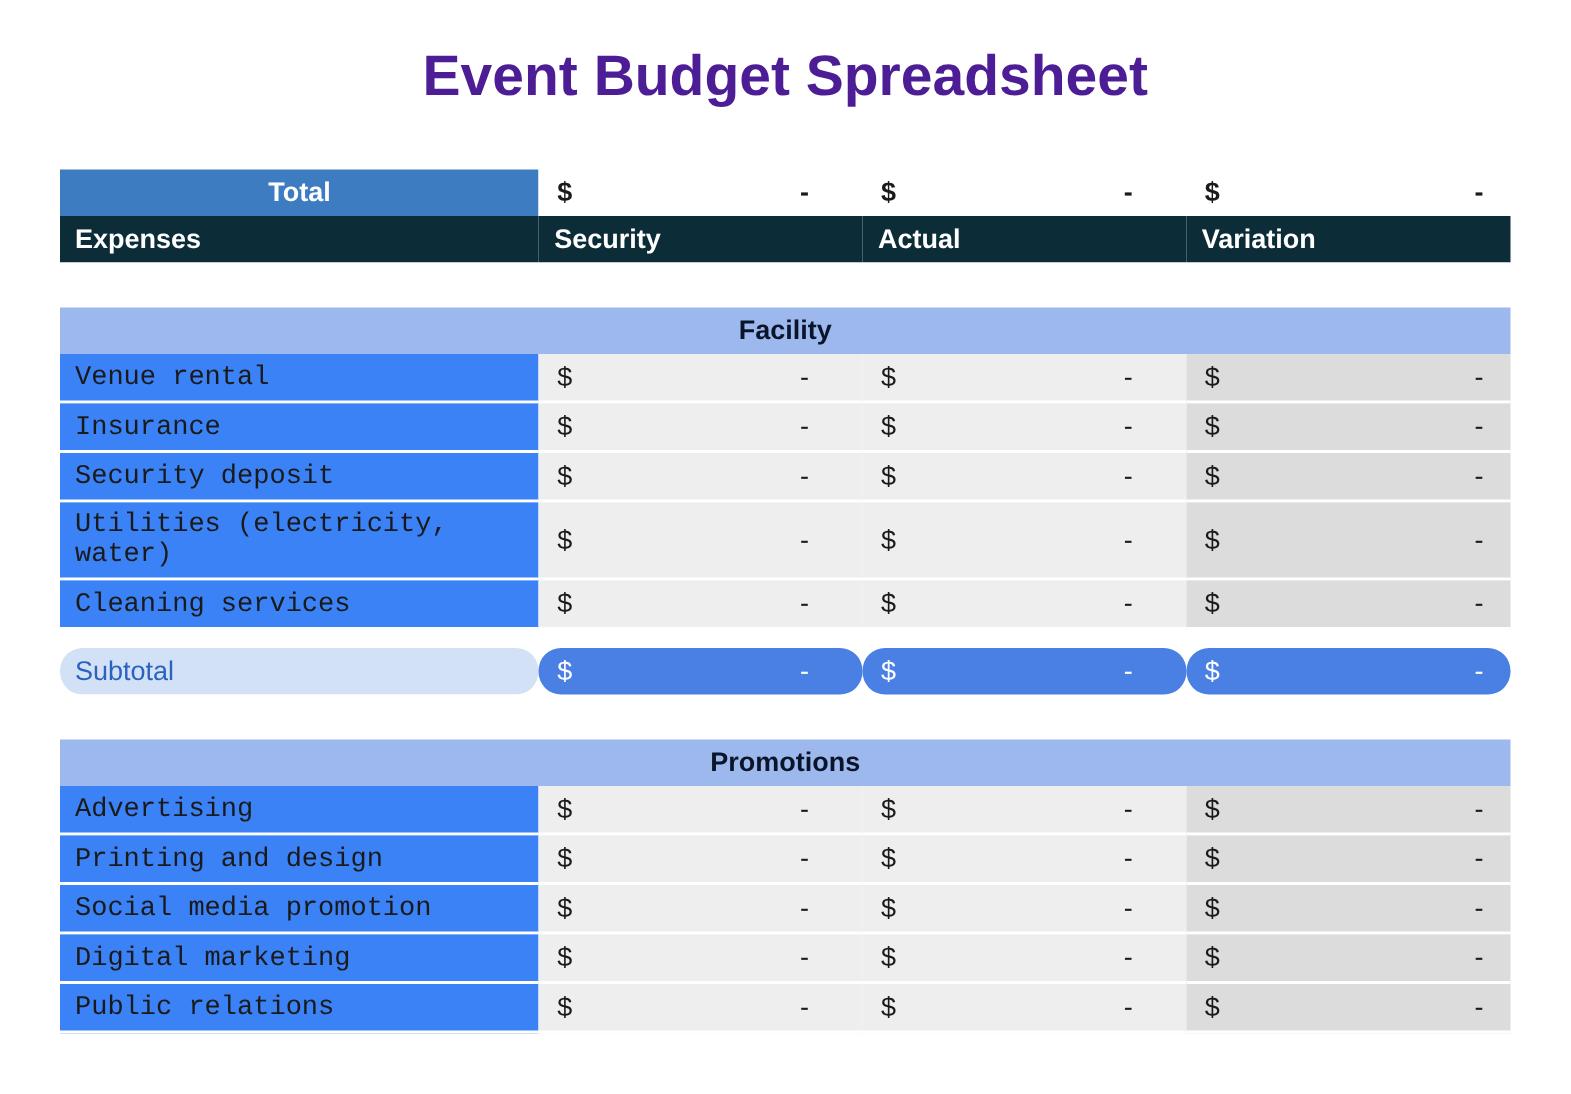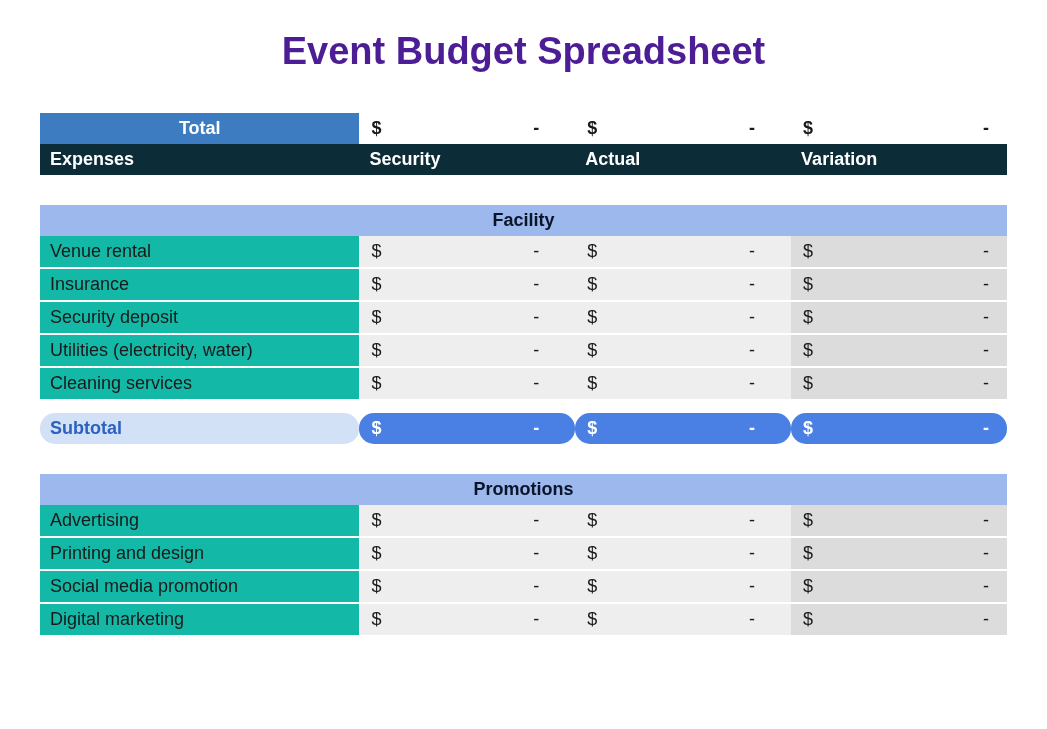--- a/index.html
+++ b/index.html
@@ -27,25 +27,25 @@
   .col-label { width: 33%; }
   .col-val { width: 22.3%; }
   .total-row td { font-weight: 700; color: #fff; height: 28px; }
   .total-row .col-label { background: #3e7cc2; text-align: center; }
   .total-row .col-val { background: #fff; color: #1a1a1a; font-weight: 700; }
   .header-row td { background: #0c2c38; color: #fff; font-weight: 700; text-align: left; height: 28px; }
   .spacer td { height: 30px; background: #fff; }
   .spacer-sm td { height: 12px; background: #fff; }
   .section-row td { background: #9cb8ec; font-weight: 700; color: #0a142b; height: 28px; text-align: center; }
   .item-row td { height: 28px; border-bottom: 2px solid #fff; }
-  .item-row .col-label { background: #14b8a6; }
+  .item-row .col-label { background: #3b82f6; font-family: Liberation Mono, monospace; }
   .item-row .c-budgeted { background: #eeeeee; }
   .item-row .c-actual { background: #eeeeee; }
   .item-row .c-variation { background: #dcdcdc; }
-  .subtotal-row td { height: 30px; font-weight: 700; border-radius: 15px; }
+  .subtotal-row td { height: 30px; font-weight: 400; border-radius: 15px; }
   .subtotal-row .col-label { background: #d2e1f6; color: #2b62c0; }
   .subtotal-row .col-val { background: #4a80e4; color: #fff; }
   .money { position: relative; padding-left: 18px; padding-right: 18px; text-align: right; }
   .money .cur { position: absolute; left: 12px; }
   .money .amt { display: inline-block; min-width: 10px; }
   .money-pad { padding-right: 36px; }
 </style>
 </head>
 <body>
 
@@ -139,14 +139,20 @@
         <td class="col-val money money-pad c-budgeted"><span class="cur">$</span><span class="amt">-</span></td>
         <td class="col-val money money-pad c-actual"><span class="cur">$</span><span class="amt">-</span></td>
         <td class="col-val money  c-variation"><span class="cur">$</span><span class="amt">-</span></td>
       </tr>
       <tr class="item-row">
         <td class="col-label">Digital marketing</td>
         <td class="col-val money money-pad c-budgeted"><span class="cur">$</span><span class="amt">-</span></td>
         <td class="col-val money money-pad c-actual"><span class="cur">$</span><span class="amt">-</span></td>
         <td class="col-val money  c-variation"><span class="cur">$</span><span class="amt">-</span></td>
       </tr>
+      <tr class="item-row">
+        <td class="col-label">Public relations</td>
+        <td class="col-val money money-pad c-budgeted"><span class="cur">$</span><span class="amt">-</span></td>
+        <td class="col-val money money-pad c-actual"><span class="cur">$</span><span class="amt">-</span></td>
+        <td class="col-val money  c-variation"><span class="cur">$</span><span class="amt">-</span></td>
+      </tr>
     </tbody>
 </table>
 
 </body></html>

